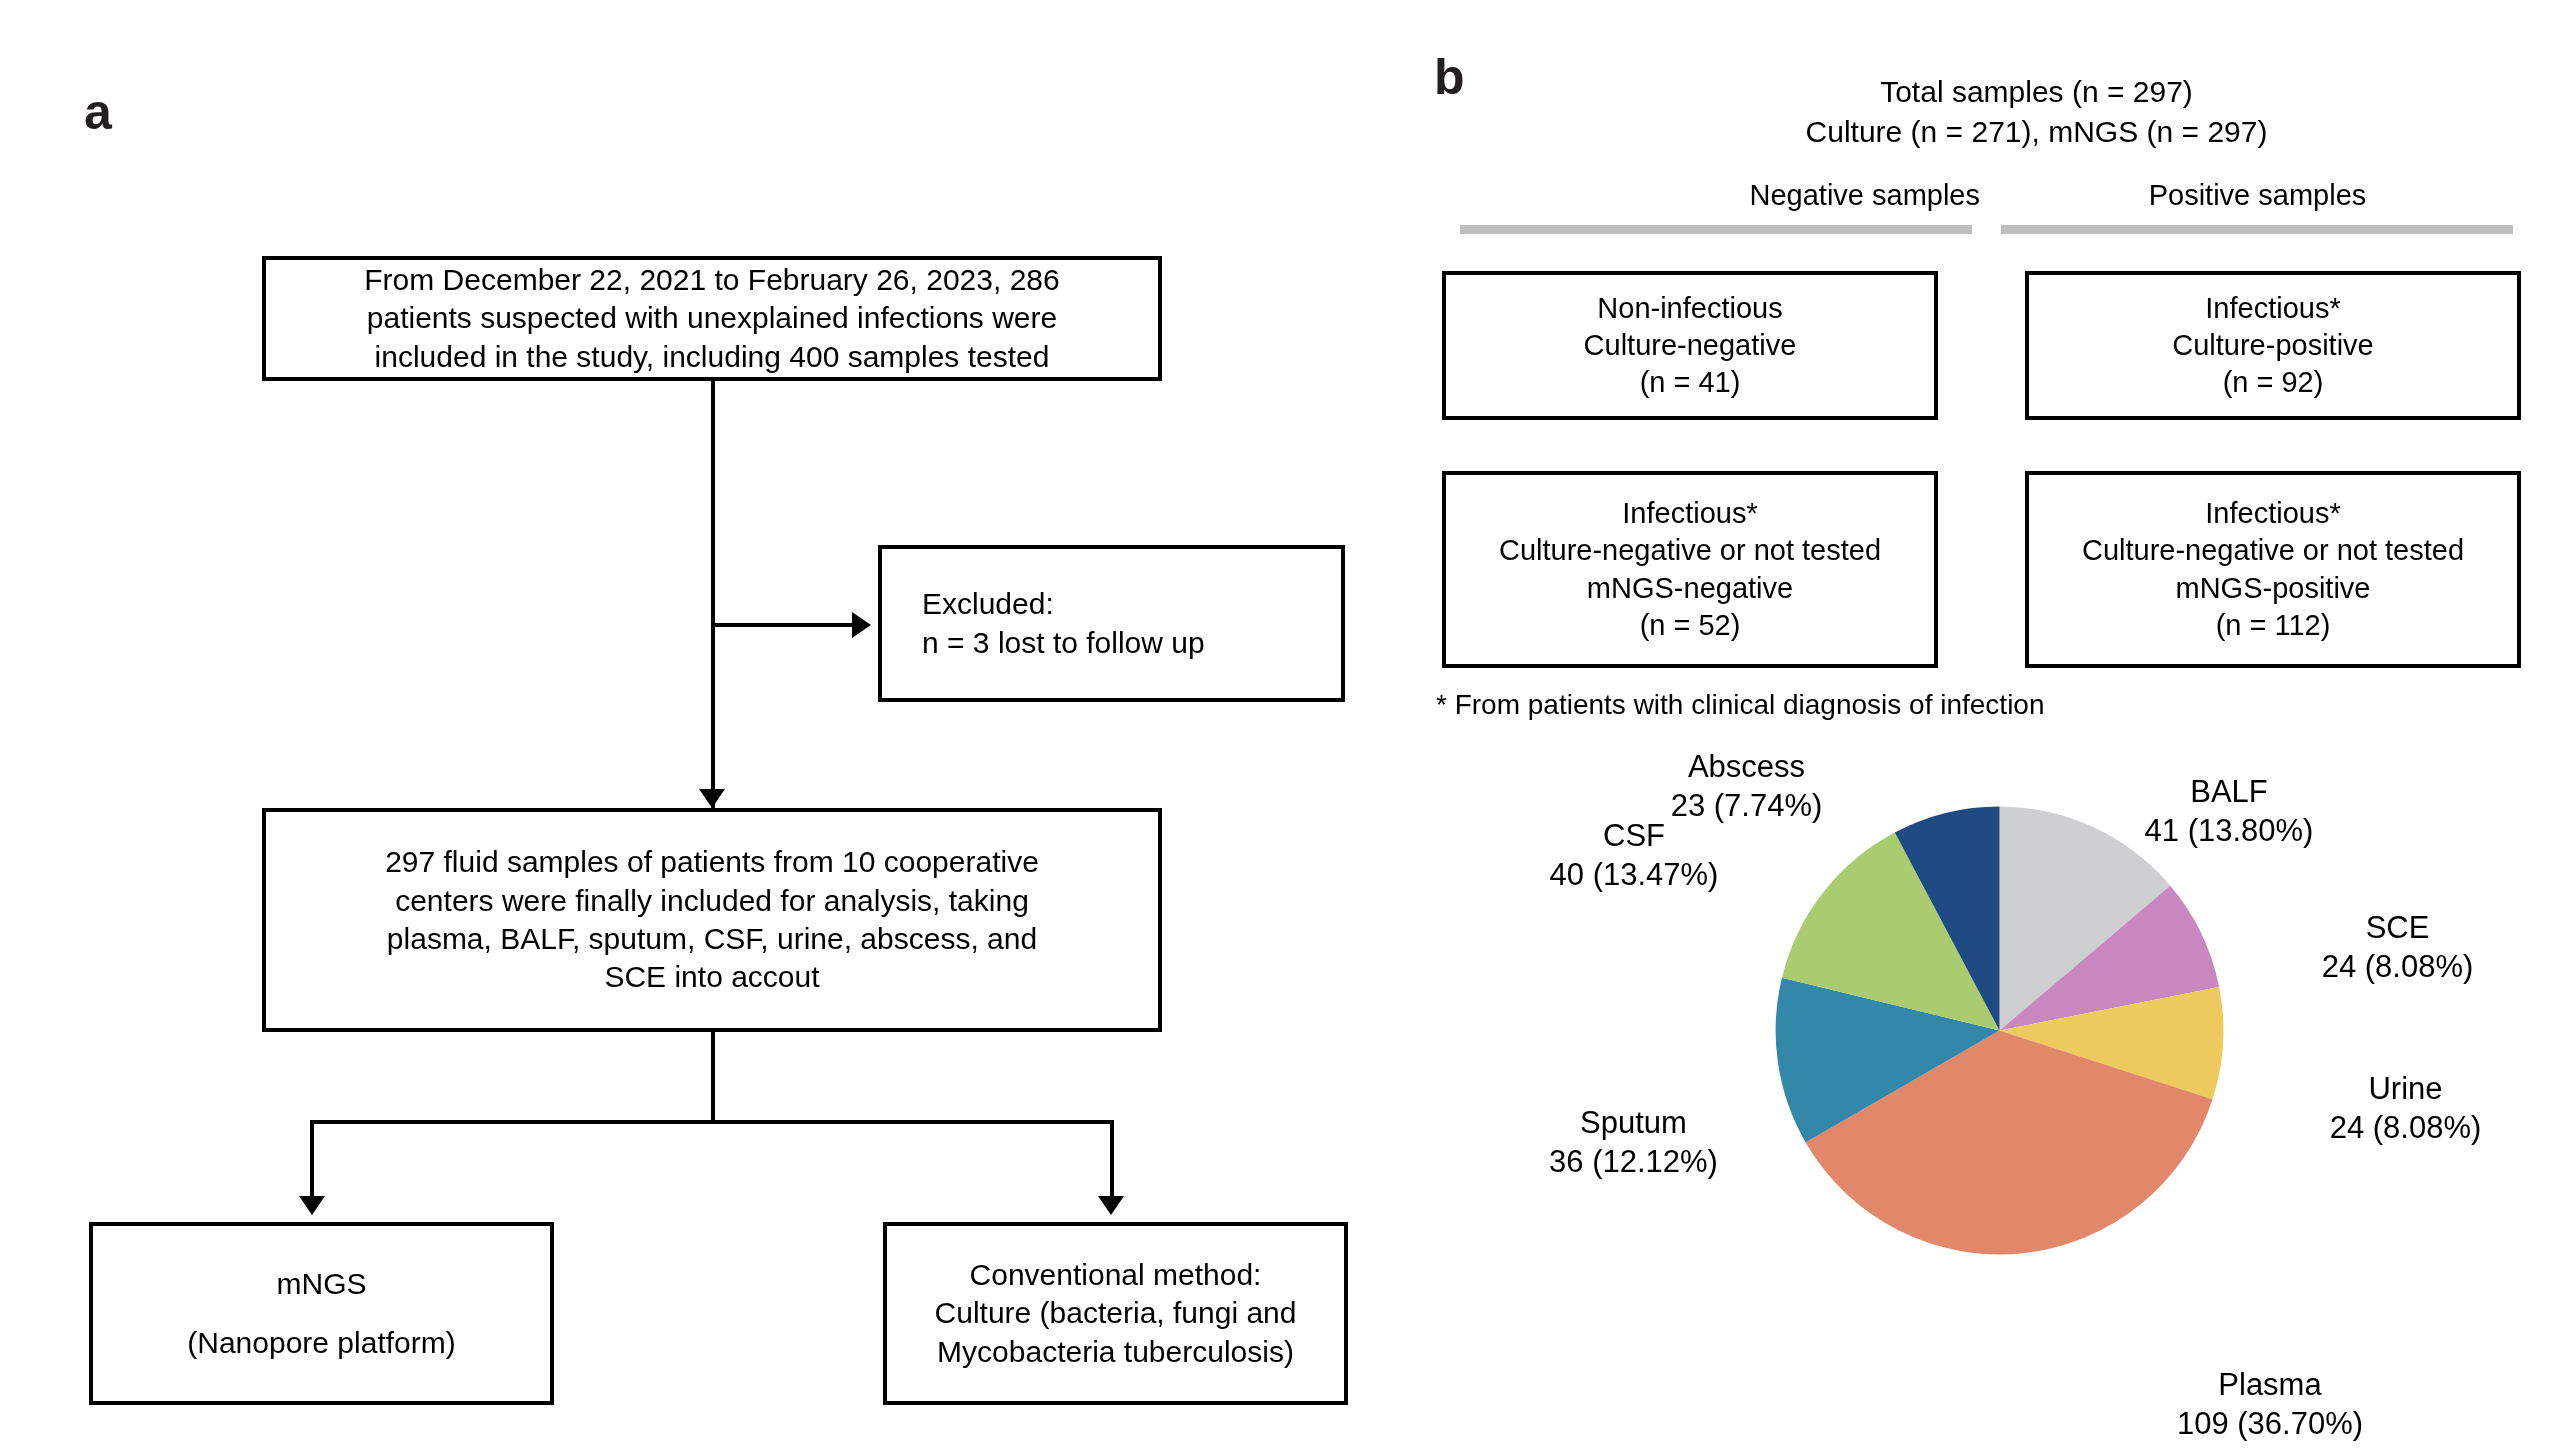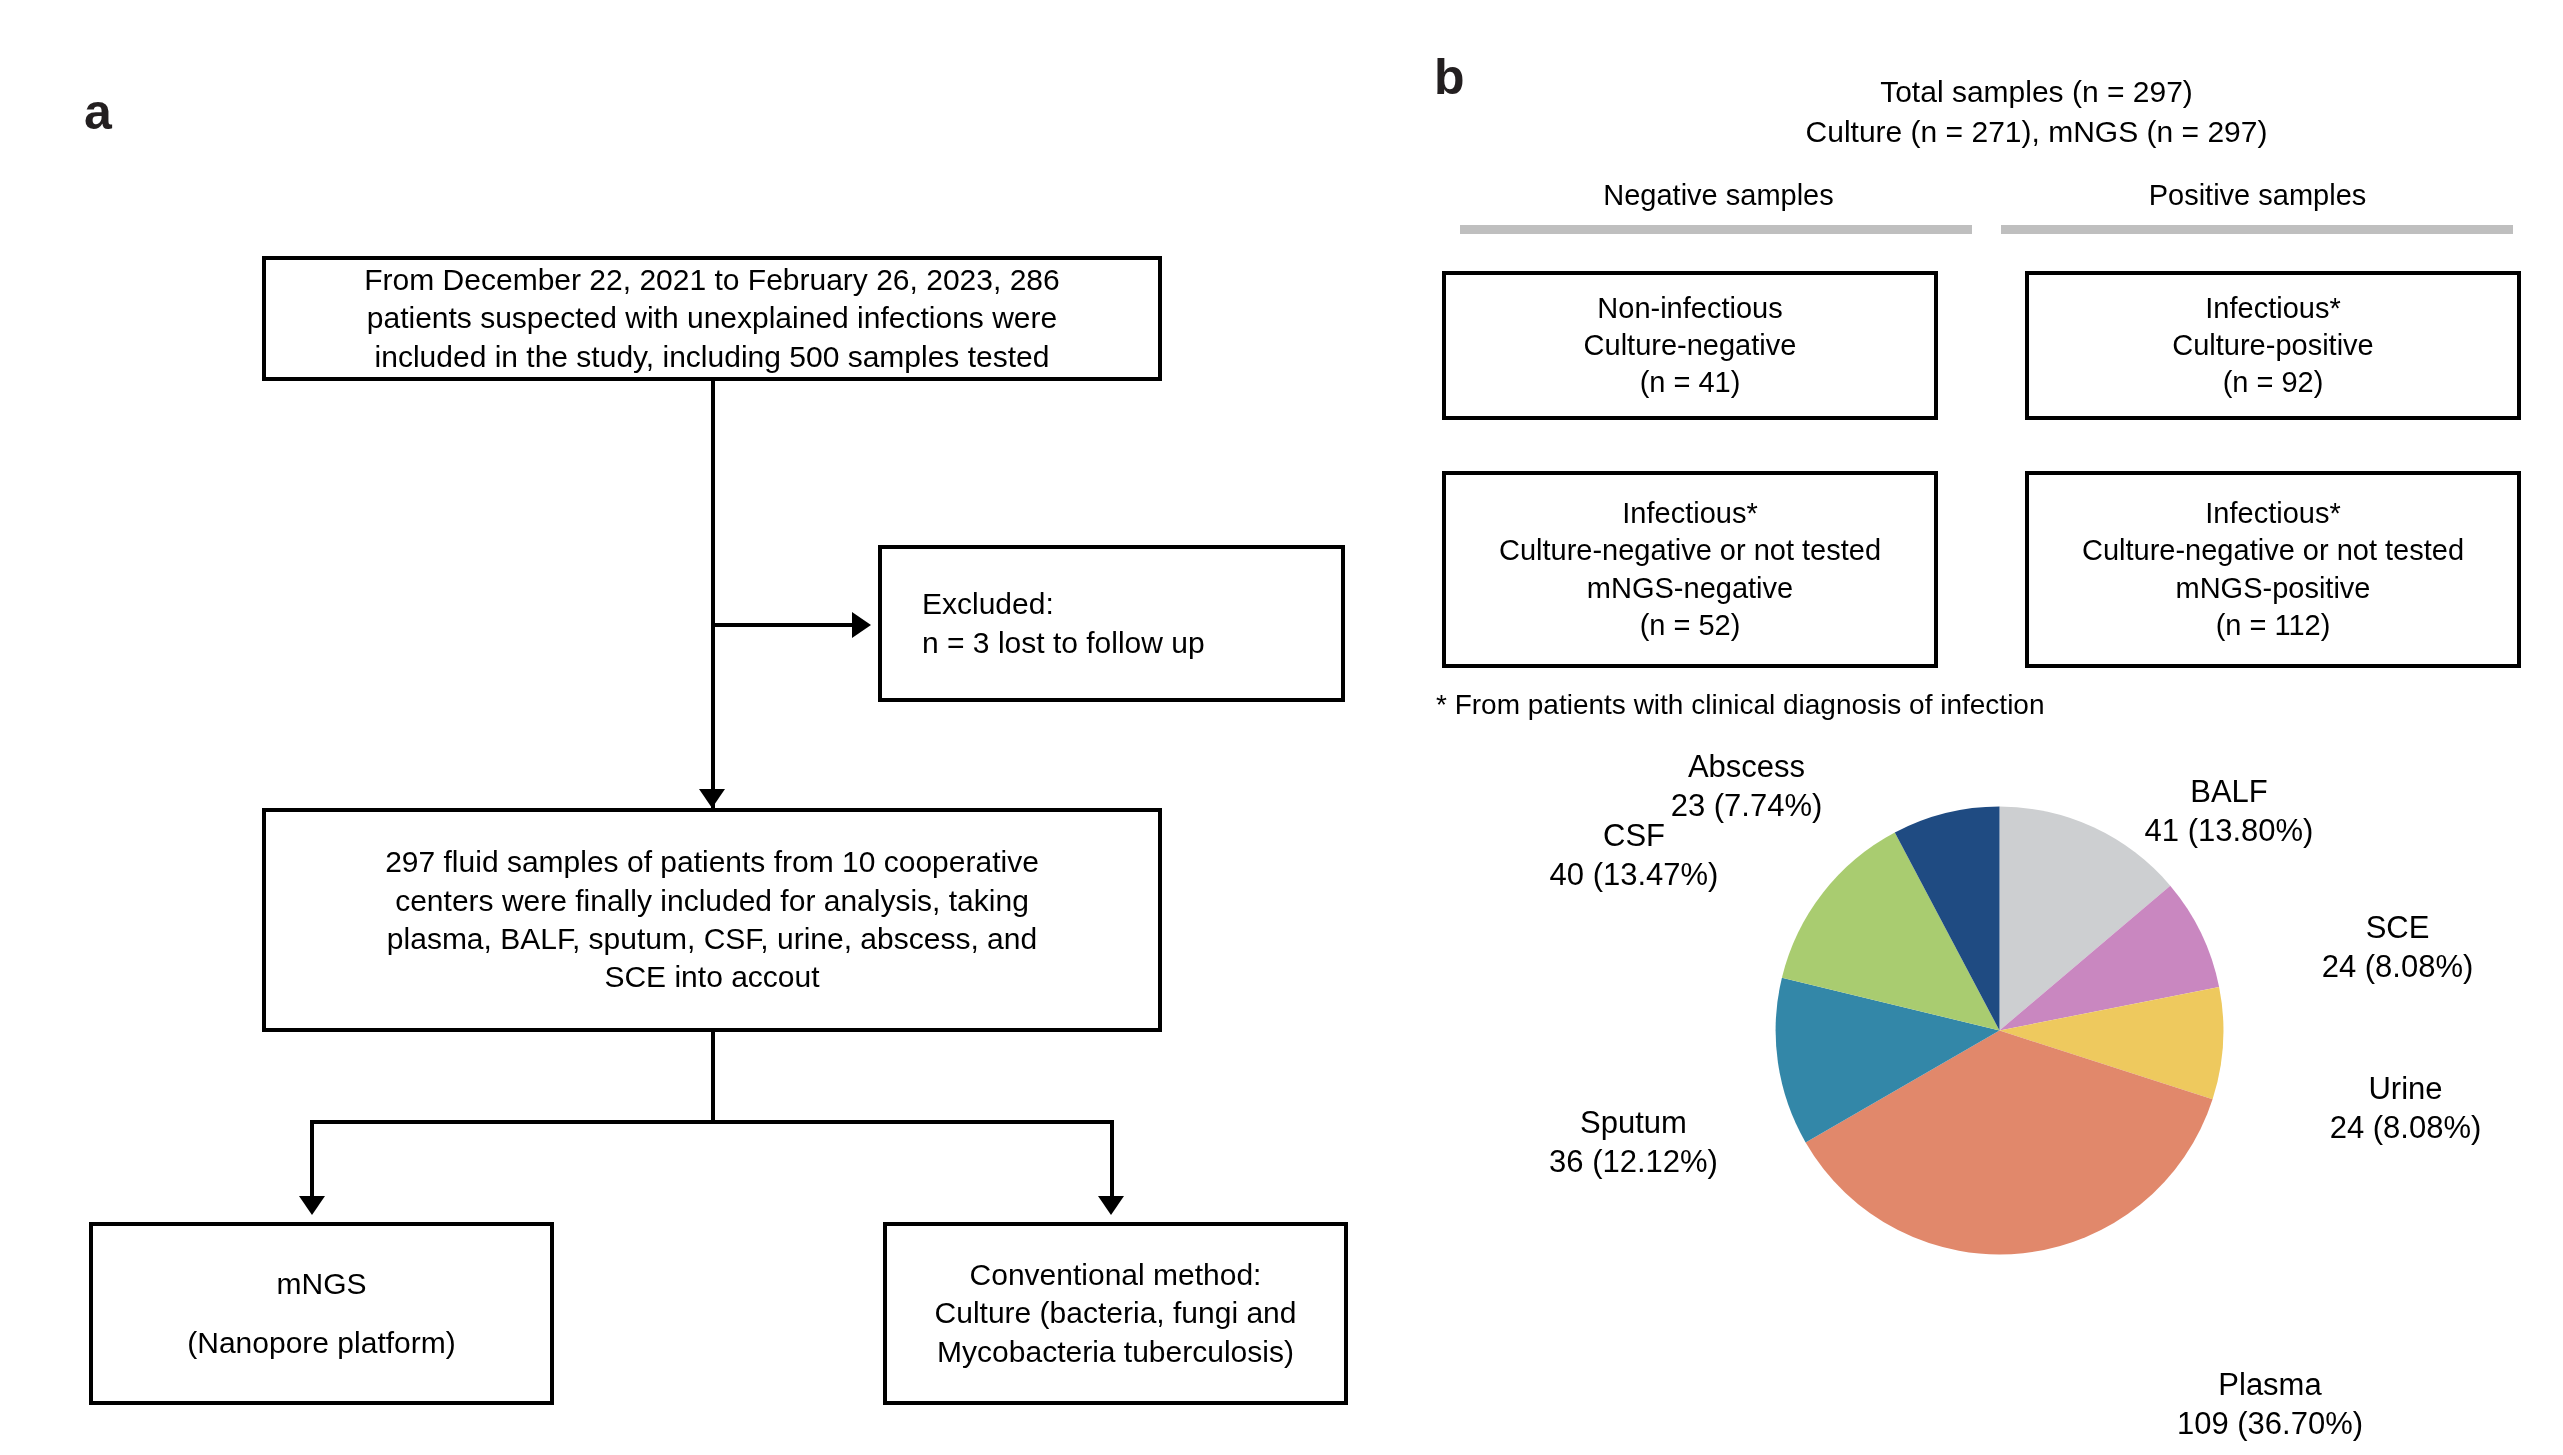--- a/index.html
+++ b/index.html
@@ -53,21 +53,21 @@
   .pie-label .vl{display:block;}
 </style>
 </head>
 <body>
 
 <div class="panel-letter" style="left:84px;top:87px;">a</div>
 
 <div class="fbox" style="left:262px;top:256px;width:900px;height:125px;">
   <span class="ln">From December 22, 2021 to February 26, 2023, 286</span>
   <span class="ln">patients suspected with unexplained infections were</span>
-  <span class="ln">included in the study, including 500 samples tested</span>
+  <span class="ln">included in the study, including 400 samples tested</span>
 </div>
 
 <div class="conn vline" style="left:711px;top:381px;height:427px;"></div>
 
 <div class="conn hline" style="left:711px;top:623px;width:142px;"></div>
 <div class="arrow-right" style="left:852px;top:612px;"></div>
 
 <div class="arrow-down" style="left:699px;top:789px;"></div>
 
 <div class="fbox left-align" style="left:878px;top:545px;width:467px;height:157px;padding-left:40px;">
@@ -101,21 +101,21 @@
   <span class="ln">Mycobacteria tuberculosis)</span>
 </div>
 
 <div class="panel-letter" style="left:1434px;top:52px;">b</div>
 
 <div class="btitle" style="left:1634px;top:72px;width:805px;">
   <span>Total  samples  (n = 297)</span><br>
   <span>Culture (n = 271), mNGS (n = 297)</span>
 </div>
 
-<div class="colhead" style="left:1457px;top:179px;width:523px;">Negative samples</div>
+<div class="colhead" style="left:1457px;top:179px;width:523px;text-align:right;">Negative samples</div>
 <div class="colhead" style="left:1996px;top:179px;width:523px;">Positive samples</div>
 
 <div class="headbar" style="left:1460px;top:225px;width:512px;"></div>
 <div class="headbar" style="left:2001px;top:225px;width:512px;"></div>
 
 <div class="fbox" style="left:1442px;top:271px;width:496px;height:149px;font-size:29px;">
   <span class="ln">Non-infectious</span>
   <span class="ln">Culture-negative</span>
   <span class="ln">(n = 41)</span>
 </div>

